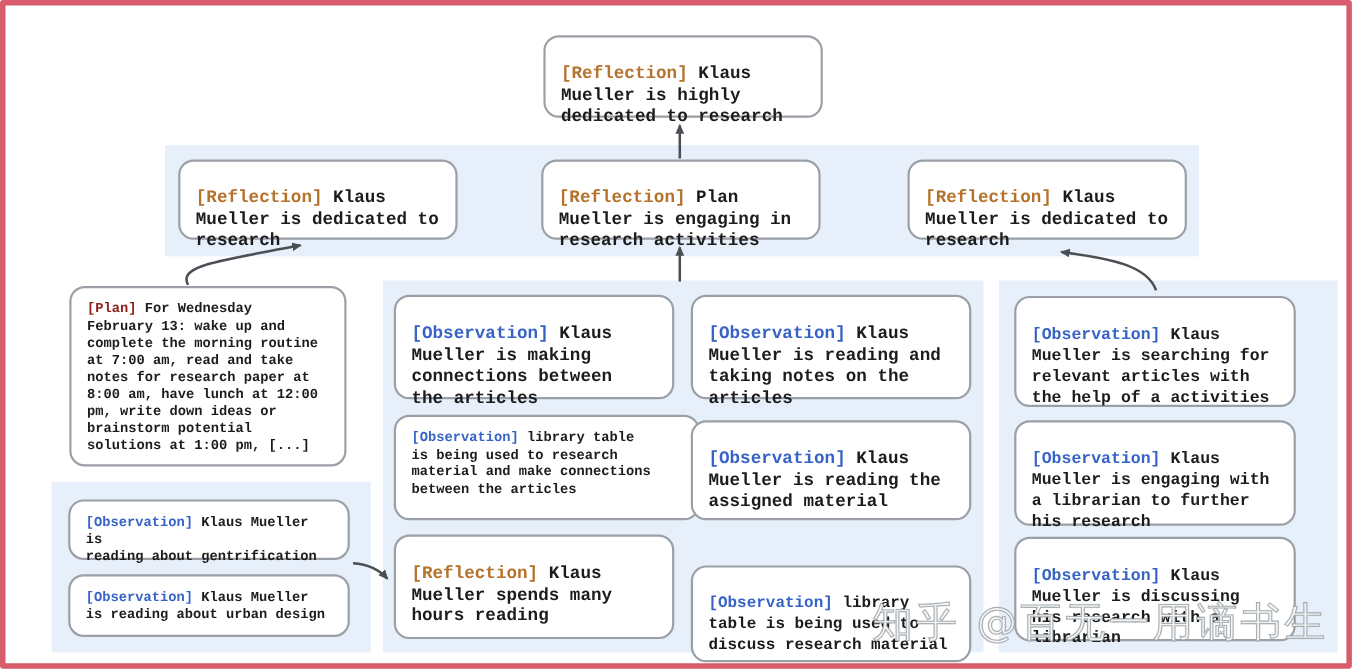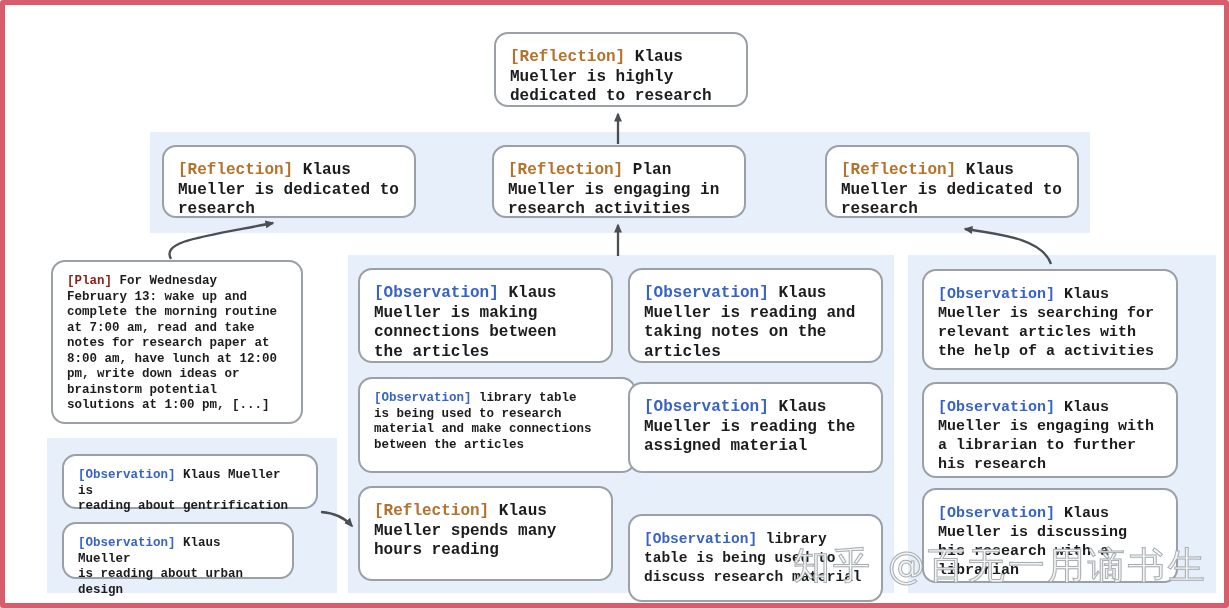--- a/index.html
+++ b/index.html
@@ -5,21 +5,21 @@
   :root{
     --frame:#d85c6c; --band:#e6effa; --box-border:#9aa0a6; --arrow:#4b4f54;
     --reflection:#b5722b; --plan:#8a1f15; --observation:#3663c5; --ink:#1c1c1c;
   }
   *{margin:0;padding:0;box-sizing:border-box;}
   body{background:#ffffff;font-family:"Liberation Mono","DejaVu Sans Mono",monospace;}
   .frame{position:relative;width:1229px;height:608px;background:#fff;border:5px solid var(--frame);border-radius:3px;overflow:hidden;}
   .band{position:absolute;background:var(--band);z-index:1;}
   .arrows{position:absolute;left:0;top:0;width:1229px;height:608px;z-index:2;}
   .node{position:absolute;background:#fff;border:2px solid var(--box-border);border-radius:14px;z-index:3;color:var(--ink);font-weight:bold;}
-  .node .inner{padding:14px 14px;}
+  .node .inner{padding:24px 14px;}
   .node .body{white-space:pre-line;}
   .fs-lg{font-size:16px;line-height:19.5px;}
   .fs-md{font-size:15px;line-height:19px;}
   .fs-dm{font-size:14.5px;line-height:19px;}
   .fs-sm{font-size:12.5px;line-height:15.5px;}
   .fs-sm .inner{padding:12px 14px;}
   .tag-reflection{color:var(--reflection);}
   .tag-plan{color:var(--plan);}
   .tag-observation{color:var(--observation);}
   .watermark{position:absolute;left:788px;top:536px;z-index:6;font-family:"DejaVu Sans","Liberation Sans",sans-serif;
@@ -64,37 +64,37 @@
     <div class="inner"><span class="tag-reflection">[Reflection]</span> <span class="body">Plan
 Mueller is engaging in
 research activities</span></div>
   </div>
   <div class="node fs-lg" style="left:820px;top:140px;width:254px;height:73px;">
     <div class="inner"><span class="tag-reflection">[Reflection]</span> <span class="body">Klaus
 Mueller is dedicated to
 research</span></div>
   </div>
 
-  <div class="node fs-sm" style="left:46px;top:255px;width:252px;height:164px;">
+  <div class="node fs-sm" style="left:58px;top:255px;width:252px;height:164px;">
     <div class="inner"><span class="tag-plan">[Plan]</span> <span class="body">For Wednesday
 February 13: wake up and
 complete the morning routine
 at 7:00 am, read and take
 notes for research paper at
 8:00 am, have lunch at 12:00
 pm, write down ideas or
 brainstorm potential
 solutions at 1:00 pm, [...]</span></div>
   </div>
 
   <div class="node fs-sm" style="left:57px;top:449px;width:256px;height:55px;">
     <div class="inner"><span class="tag-observation">[Observation]</span> <span class="body">Klaus Mueller is
 reading about gentrification</span></div>
   </div>
-  <div class="node fs-sm" style="left:57px;top:517px;width:232px;height:57px;">
+  <div class="node fs-sm" style="left:57px;top:517px;width:256px;height:57px;">
     <div class="inner"><span class="tag-observation">[Observation]</span> <span class="body">Klaus Mueller
 is reading about urban design</span></div>
   </div>
 
   <div class="node fs-lg" style="left:353px;top:263px;width:255px;height:95px;">
     <div class="inner"><span class="tag-observation">[Observation]</span> <span class="body">Klaus
 Mueller is making
 connections between
 the articles</span></div>
   </div>

